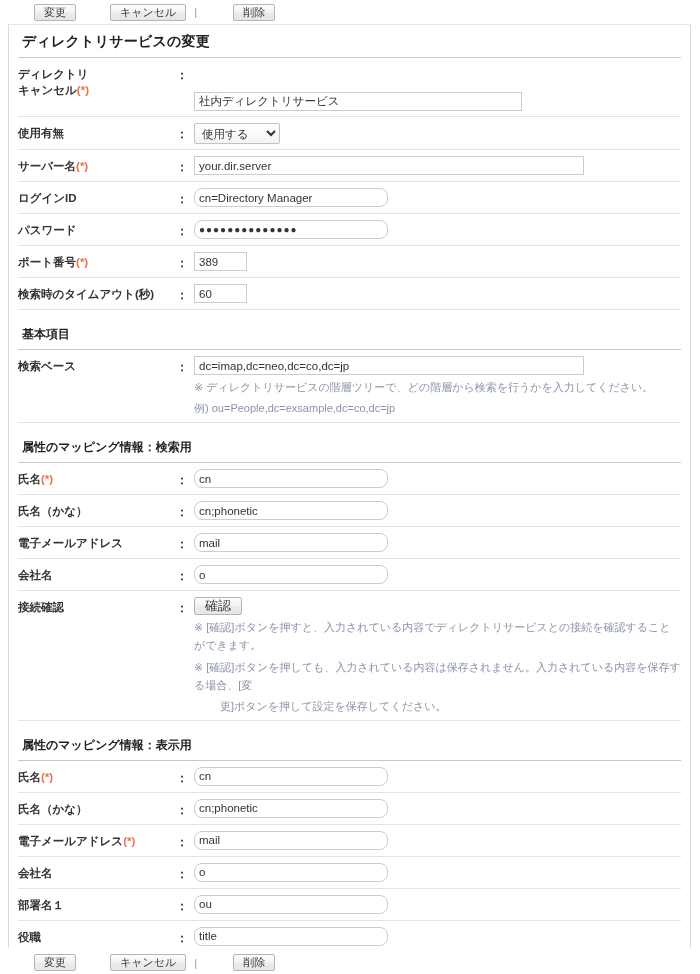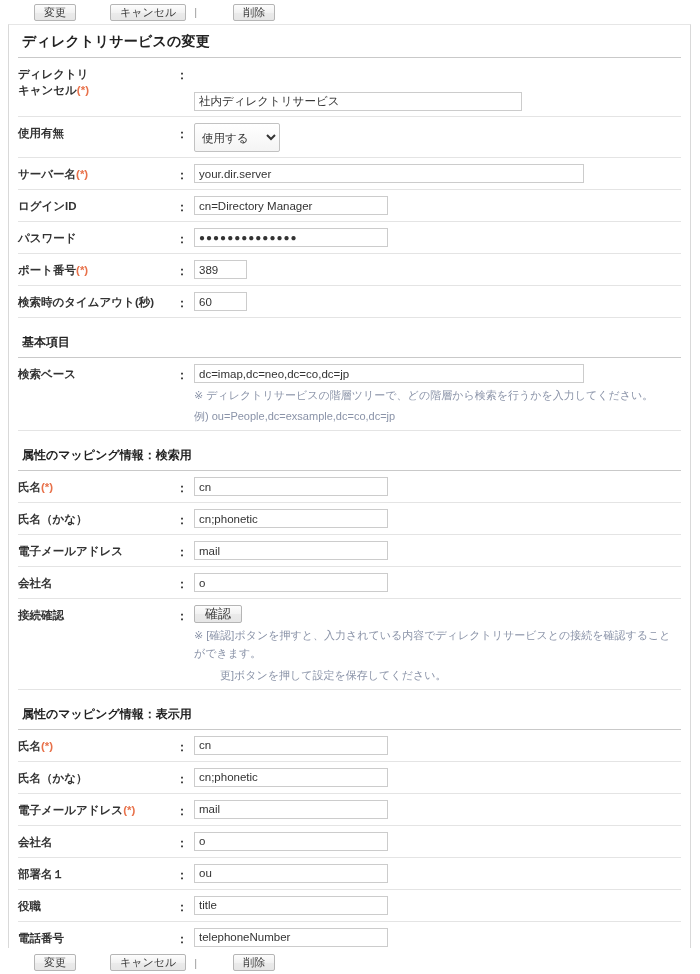--- a/index.html
+++ b/index.html
@@ -126,26 +126,26 @@
     background: #ffffff;
     font-family: "Liberation Sans", "DejaVu Sans", sans-serif;
     font-size: 11.5px;
     color: #333333;
     padding: 1px 4px;
     outline: none;
     border-radius: 0;
   }
   input.w-xl { width: 328px; margin-top: 28px; }
   input.w-lg { width: 390px; }
-  input.w-md { width: 194px; }
+  input.w-md { width: 194px; border-radius: 8px; }
   input.w-sm { width: 53px; }
   input.pw { letter-spacing: 1px; font-size: 10px; }
 
   select.sel {
-    height: 29px;
+    height: 21px;
     font-family: "Liberation Sans", "DejaVu Sans", sans-serif;
     font-size: 11.5px;
     color: #333;
     border: 1px solid #c2c2c2;
     background: linear-gradient(to bottom,#ffffff,#f4f4f4);
     padding: 1px 2px 1px 3px;
     border-radius: 2px;
   }
 
   .inline-btn {
@@ -284,20 +284,21 @@
       <div class="colon">：</div>
       <div class="field"><input class="txt w-md" type="text" value="o" style=""></div>
     </div>
 
     <div class="row">
       <div class="label">接続確認</div>
       <div class="colon">：</div>
       <div class="field">
         <button class="inline-btn">確認</button>
         <div class="note">※ [確認]ボタンを押すと、入力されている内容でディレクトリサービスとの接続を確認することができます。</div>
+        <div class="note">※ [確認]ボタンを押しても、入力されている内容は保存されません。入力されている内容を保存する場合、[変</div>
         <div class="note deep">更]ボタンを押して設定を保存してください。</div>
       </div>
     </div>
 
     <h2 class="section-title">属性のマッピング情報：表示用</h2>
 
     <div class="row">
       <div class="label"><span>氏名</span><span class="req">(*)</span></div>
       <div class="colon">：</div>
       <div class="field"><input class="txt w-md" type="text" value="cn" style=""></div>

